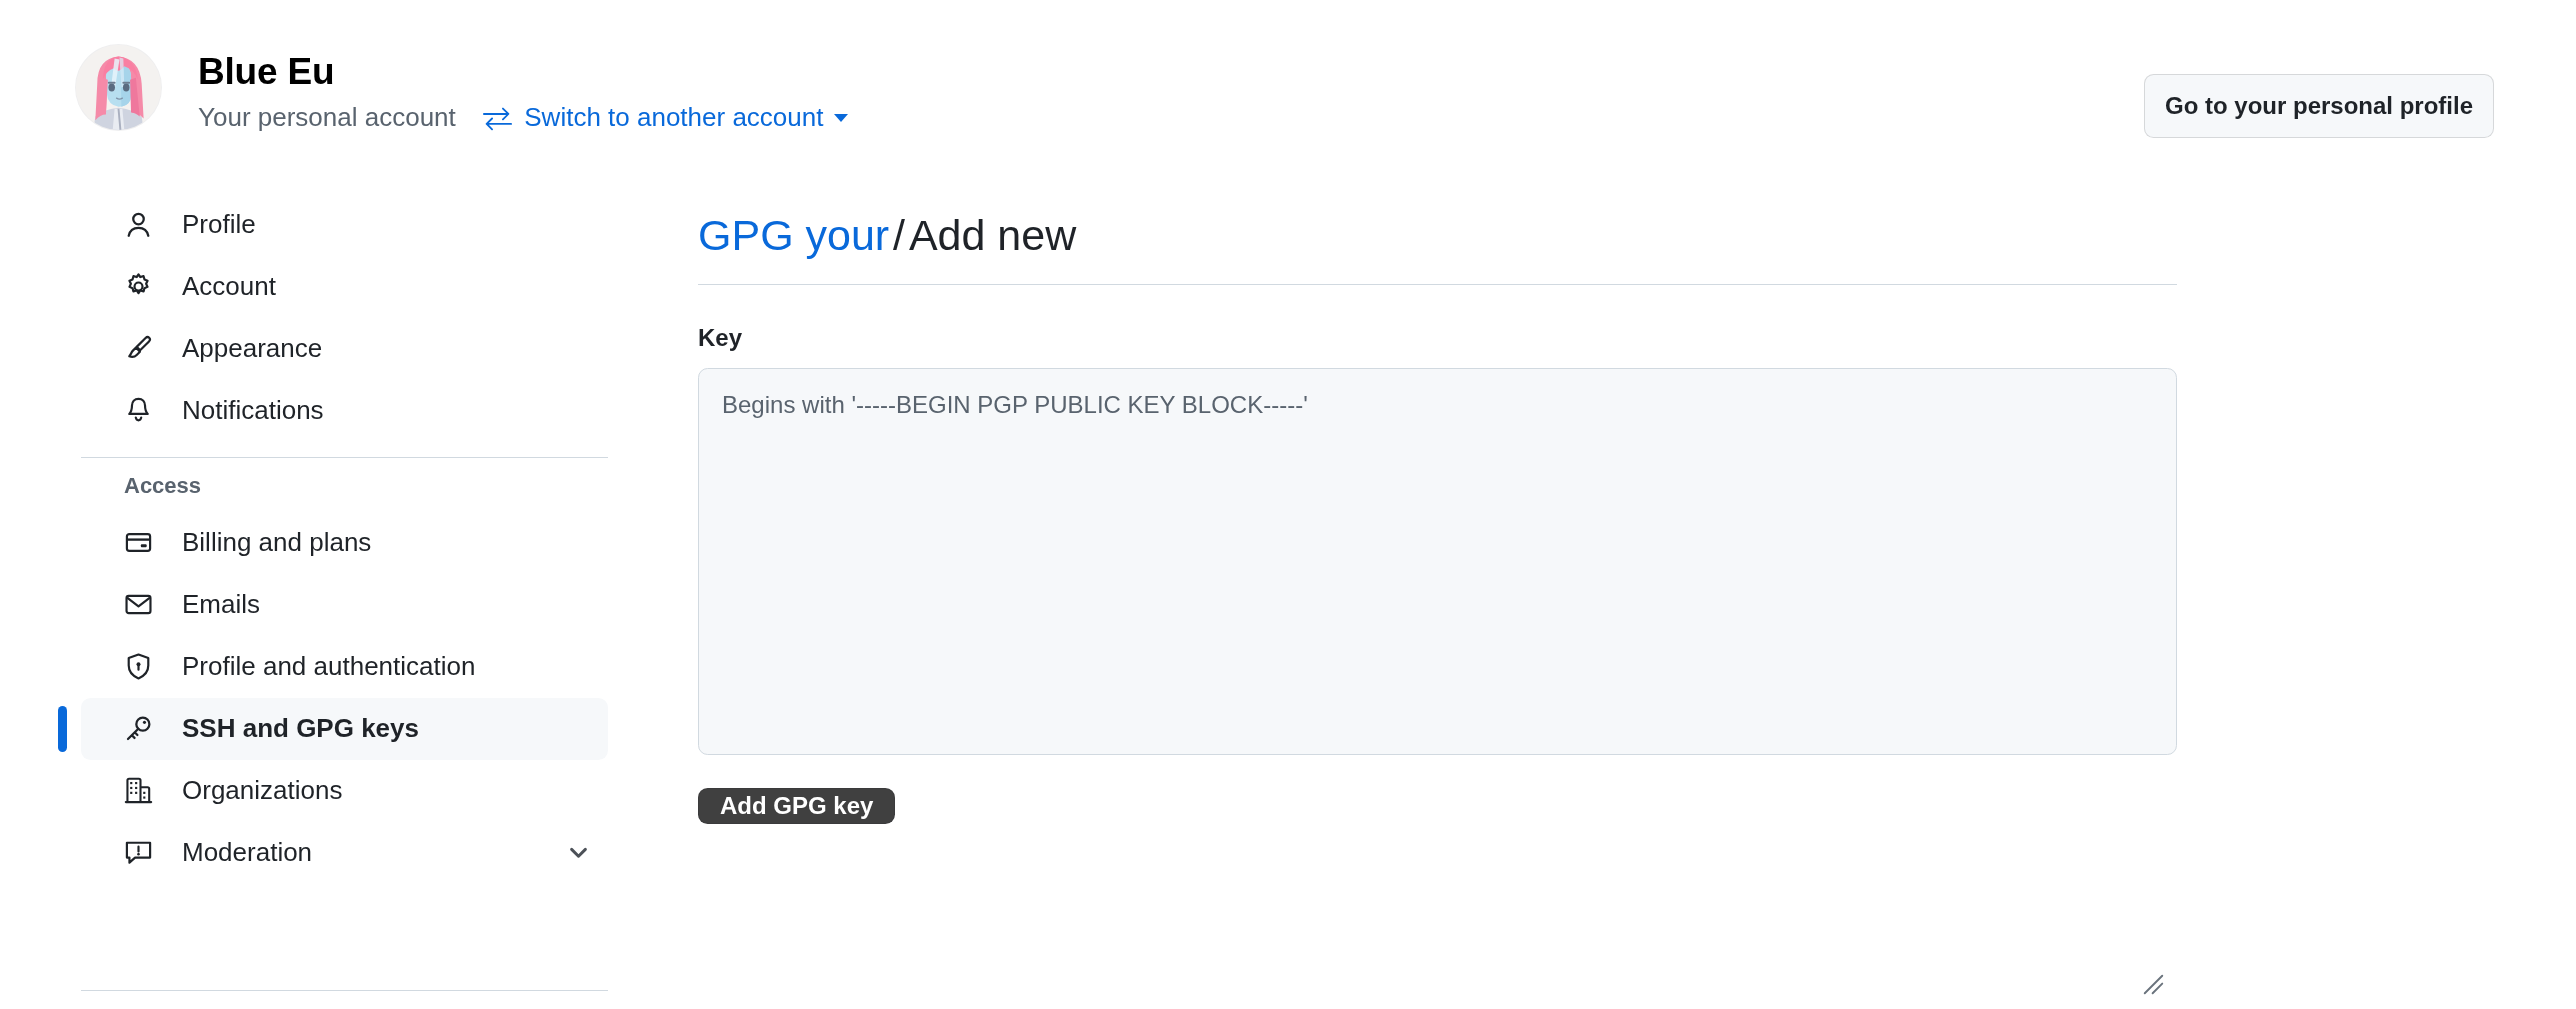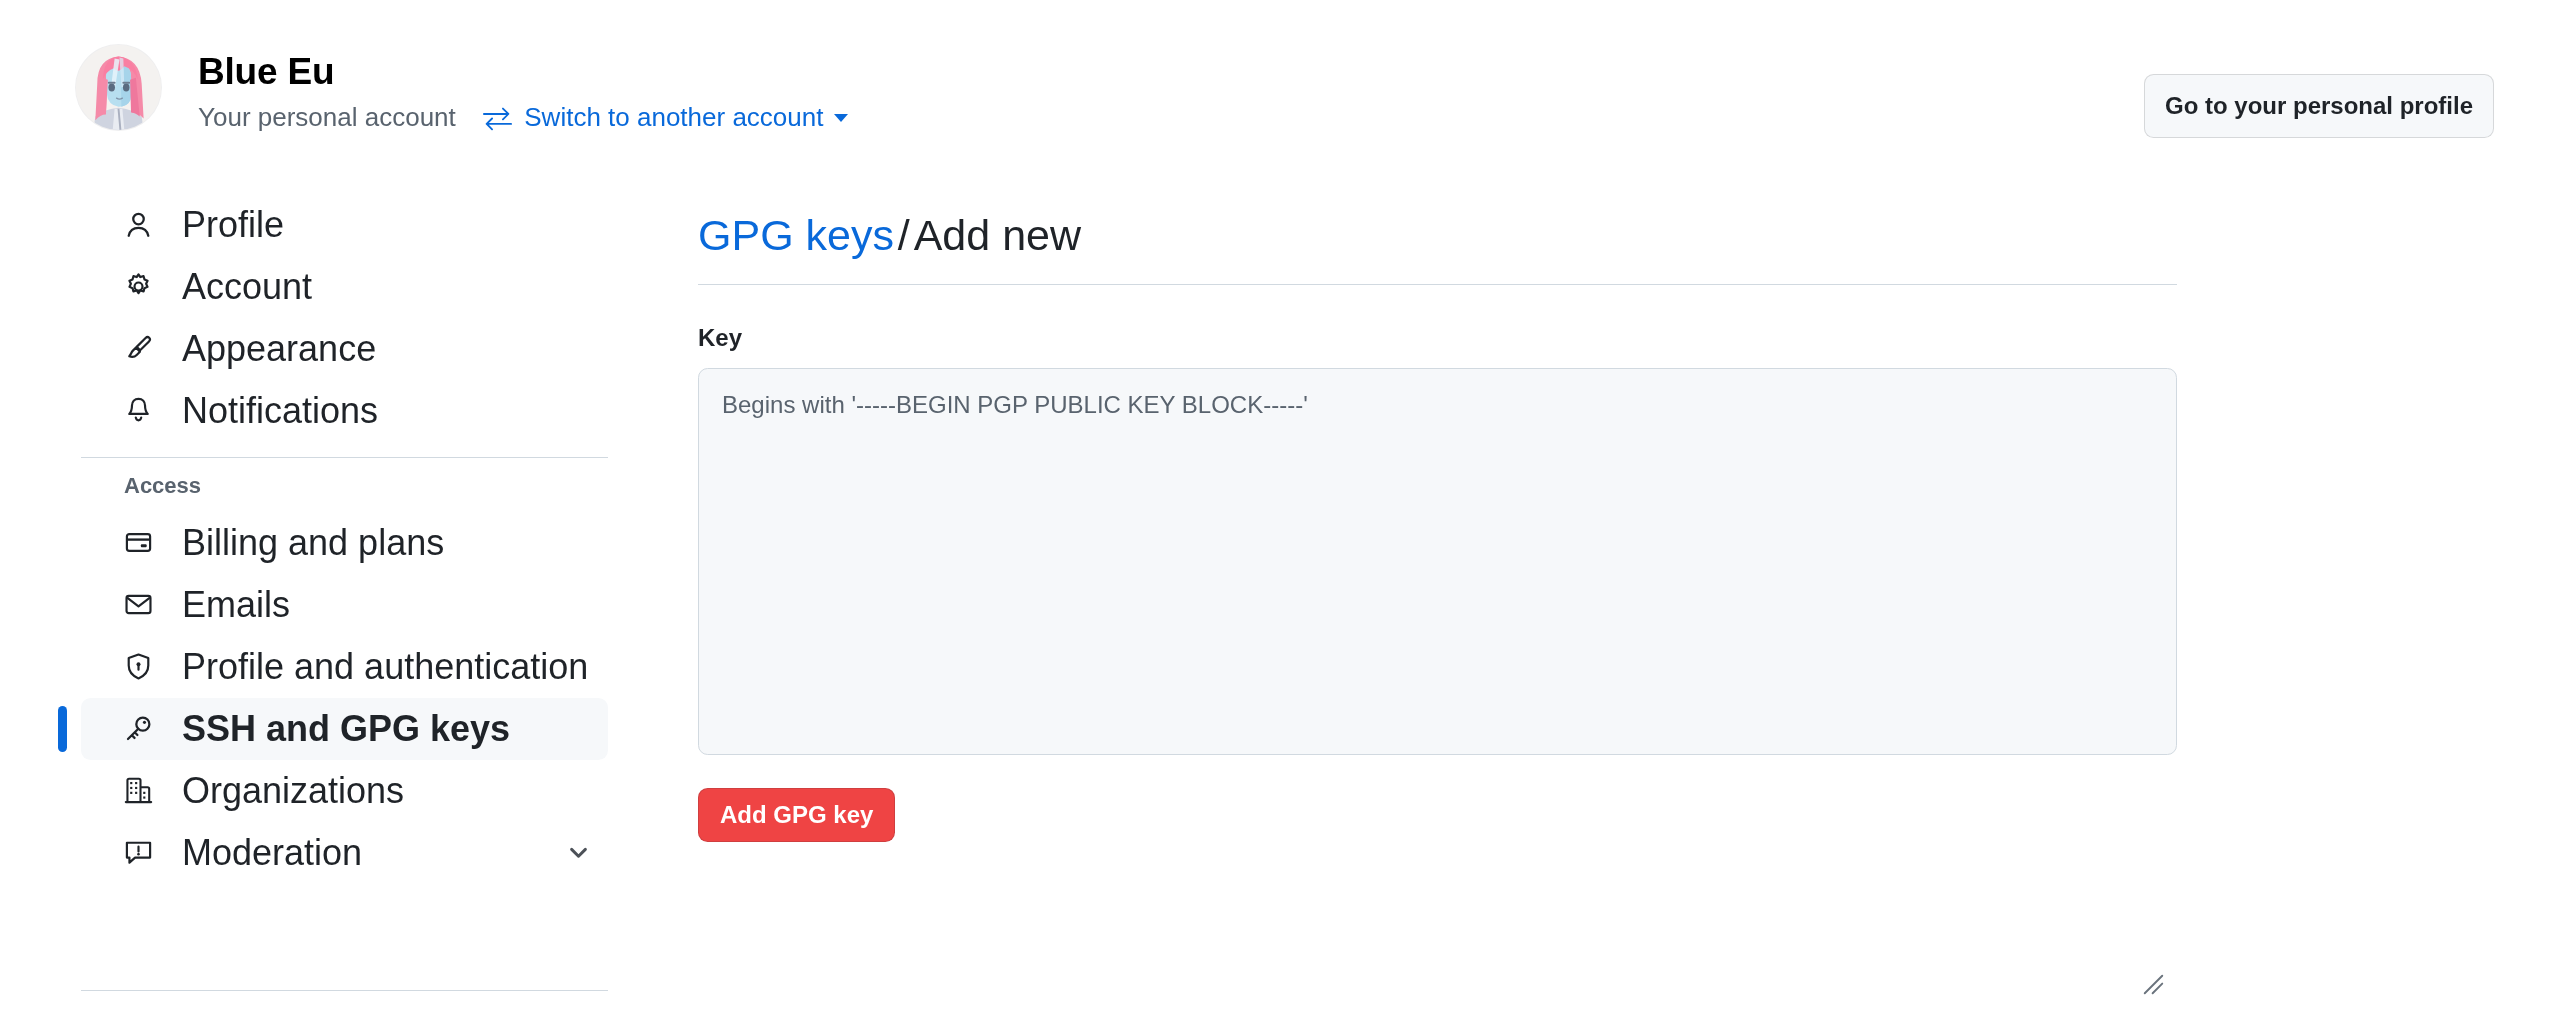--- a/index.html
+++ b/index.html
@@ -125,21 +125,21 @@
   .nav-item .nav-icon {
     width: 31px;
     display: flex;
     align-items: center;
     justify-content: flex-start;
     color: #1f2328;
     flex: none;
   }
   .nav-item .nav-label {
     margin-left: 27px;
-    font-size: 36px;
+    font-size: 26px;
     line-height: 33px;
     color: #1f2328;
     white-space: nowrap;
   }
   .nav-item.selected {
     background: #f6f8fa;
   }
   .nav-item.selected .nav-label {
     font-weight: 700;
   }
@@ -242,26 +242,26 @@
     position: absolute;
     left: 1445px;
     top: 796px;
     width: 21px;
     height: 21px;
     pointer-events: none;
   }
 
   #add-gpg-key-button {
     margin-top: 33px;
-    height: 54px;
+    height: 36px;
     padding: 0 21px;
     display: inline-flex;
     align-items: center;
     justify-content: center;
-    background: #ef4444;
+    background: #404040;
     border: 1px solid rgba(31,35,40,0.15);
     border-radius: 9.6px;
     color: #ffffff;
     font-size: 24px;
     font-weight: 700;
     cursor: pointer;
     white-space: nowrap;
   }
 </style>
 </head>
@@ -443,21 +443,21 @@
       </svg>
     </span>
   </div>
 </nav>
 
 <div id="sidebar-bottom-divider"></div>
 
 <main id="main-content">
 
   <h1 id="page-heading">
-    <a class="crumb-link">GPG keys</a><span class="crumb-sep">/</span><span>Add new</span>
+    <a class="crumb-link">GPG your</a><span class="crumb-sep">/</span><span>Add new</span>
   </h1>
 
   <div id="key-label">Key</div>
 
   <textarea id="gpg-key-textarea" placeholder="Begins with '-----BEGIN PGP PUBLIC KEY BLOCK-----'" style=""></textarea>
 
   <span id="textarea-resize-grip">
     <svg width="21" height="21" viewBox="0 0 12 12" stroke="#6a737d" stroke-width="1.1" stroke-linecap="round">
       <path d="M11 1 1 11M11 5.5 5.5 11"></path>
     </svg>

